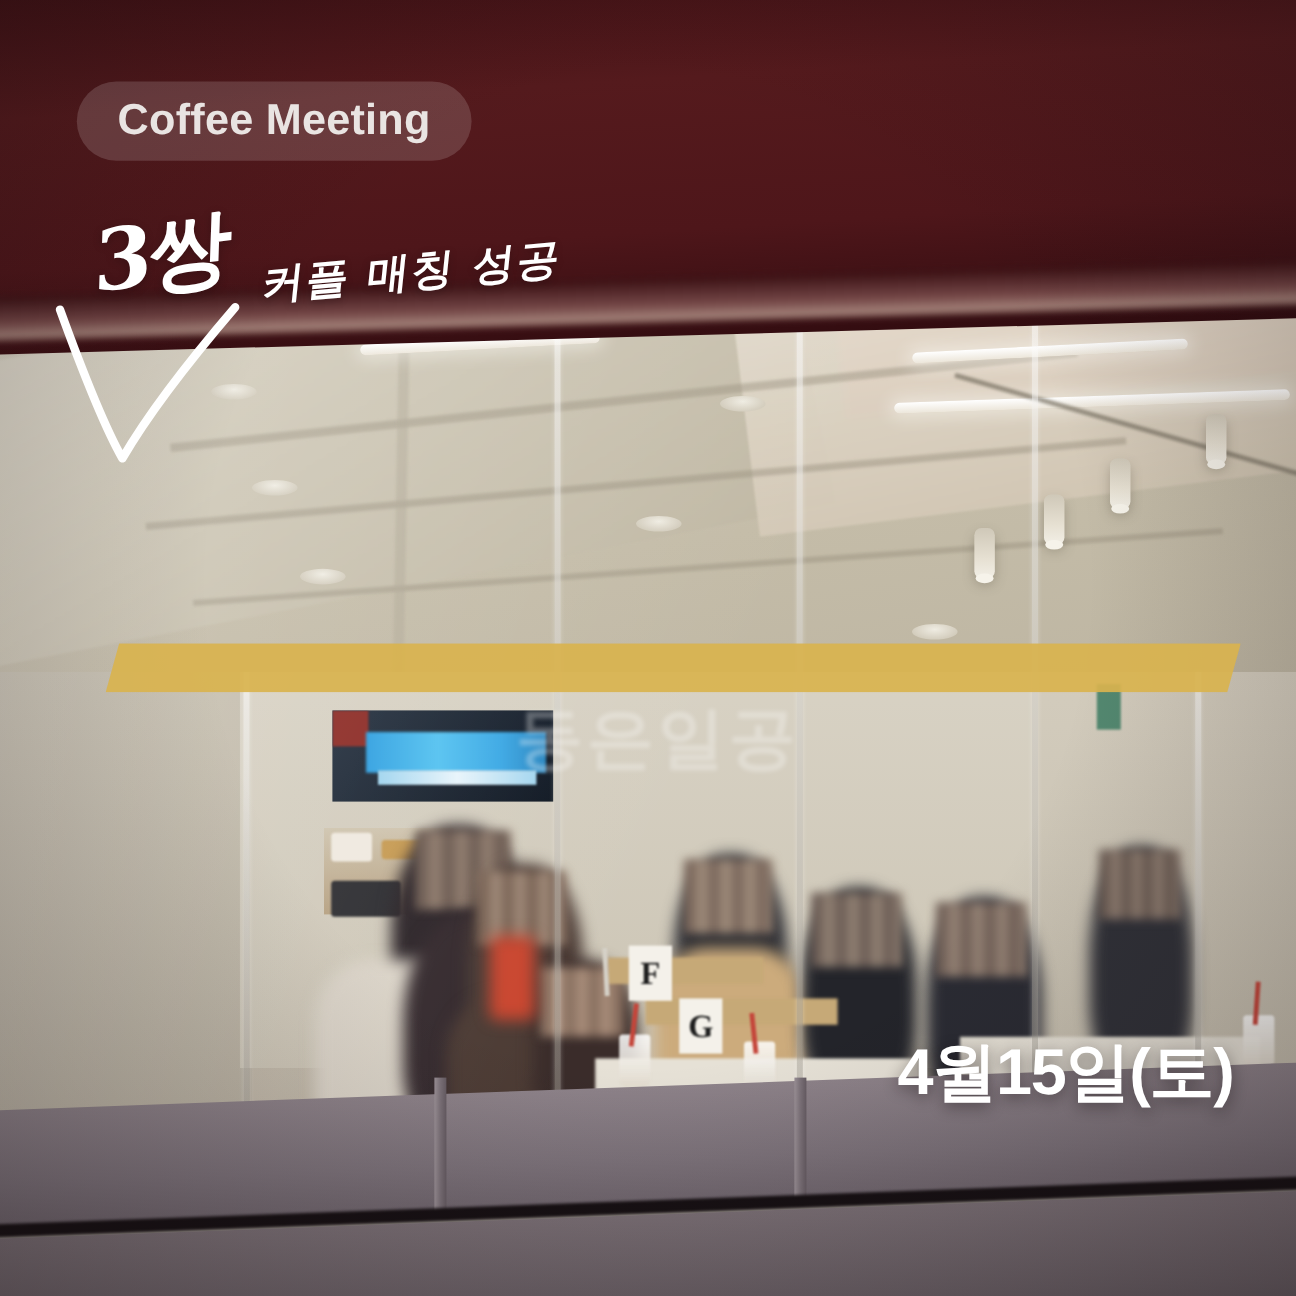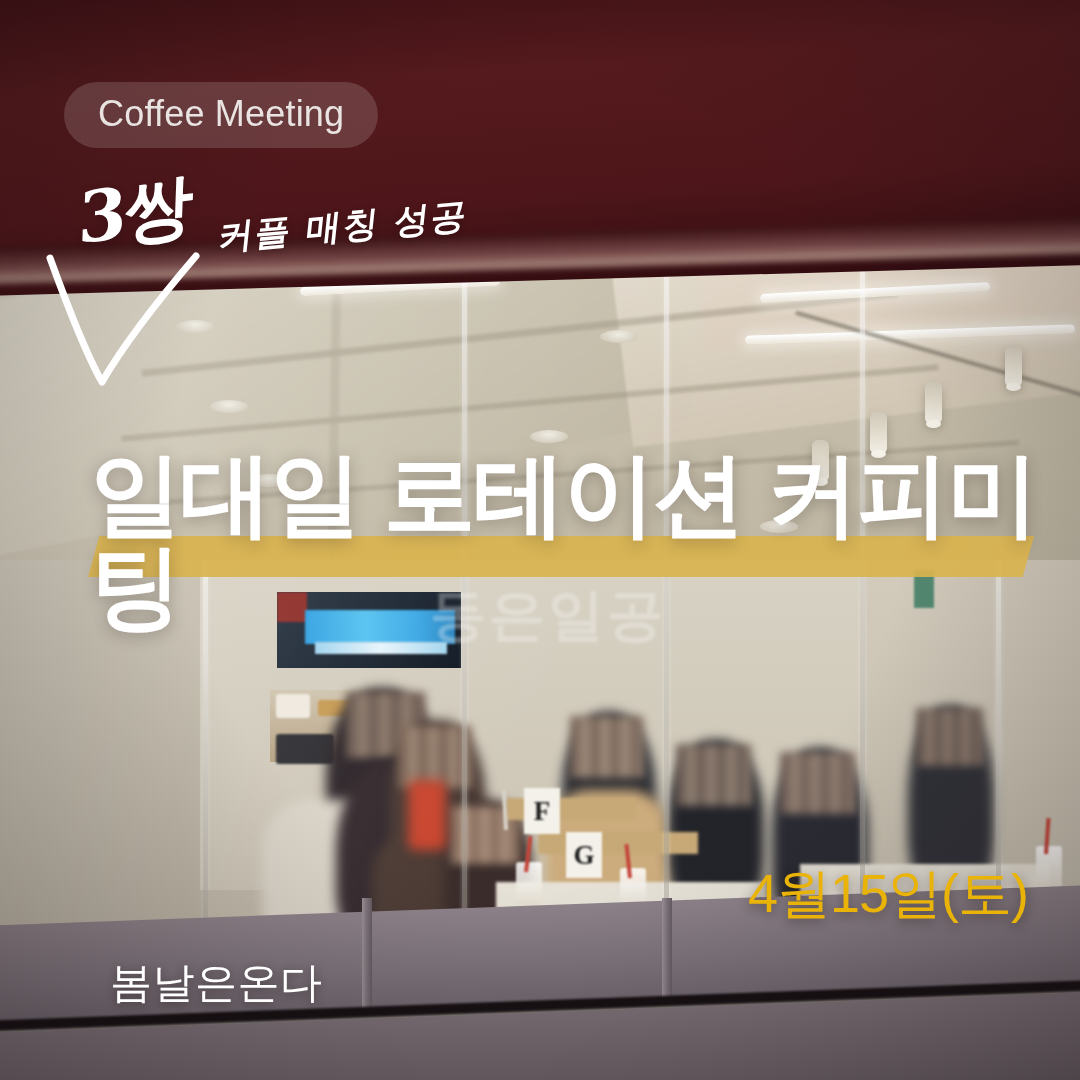--- a/index.html
+++ b/index.html
@@ -182,26 +182,26 @@
   .vignette{
     position:absolute; inset:0;
     background:radial-gradient(ellipse at 50% 45%,rgba(0,0,0,0) 48%,rgba(20,12,14,.30) 100%);
     pointer-events:none;
   }
 
   
   .overlay{ position:absolute; inset:0; }
 
   .badge{
-    position:absolute; left:64px; top:82px;
+    position:absolute; left:64px; top:68px;
     padding:14px 34px 16px;
     border-radius:40px;
     background:rgba(255,255,255,.15);
     color:#e9e4e2;
-    font-size:36px; font-weight:400; letter-spacing:.2px;
+    font-size:36px; font-weight:700; letter-spacing:.2px;
     line-height:1;
   }
 
   .hand-3ssang{
     position:absolute; left:78px; top:166px;
     font-size:70px; color:#fff; font-weight:700;
     font-family:"DejaVu Serif",serif;
     transform:rotate(-7deg) skewX(-9deg);
     text-shadow:0 2px 8px rgba(0,0,0,.22);
     letter-spacing:-3px;
@@ -235,21 +235,21 @@
   .hl-bar{
     position:absolute; left:88px; top:536px;
     width:946px; height:41px;
     background:#d9b34e;
     opacity:.92;
     clip-path:polygon(1.2% 0%, 100% 0%, 98.8% 100%, 0% 100%);
   }
 
   .date{
     position:absolute; right:52px; top:858px;
-    font-size:54px; font-weight:400; color:#eab308;
+    font-size:54px; font-weight:700; color:#ffffff;
     letter-spacing:-1px;
     text-shadow:0 3px 12px rgba(20,14,16,.45);
   }
   .hashtag{
     position:absolute; right:44px; top:938px;
     font-size:54px; font-weight:800; color:#fff;
     letter-spacing:-1px;
     text-shadow:0 3px 12px rgba(20,14,16,.45);
   }
   .brand{
@@ -378,19 +378,17 @@
     <div class="badge">Coffee Meeting</div>
 
     <svg class="check-stroke" viewBox="0 0 160 150">
       <path d="M10 8 C 26 52, 46 104, 62 132 C 84 94, 120 48, 156 6" fill="none" stroke="#ffffff" stroke-width="7" stroke-linecap="round" stroke-linejoin="round"></path>
     </svg>
 
     <div class="hand-3ssang">3쌍</div>
     <div class="hand-sub">커플 매칭 성공</div>
 
     <div class="hl-bar"></div>
-    <div class="title-2">일대일 로테이션 커피미팅</div>
 
     <div class="date">4월15일(토)</div>
-    <div class="brand">봄날은온다</div>
   </div>
 
 </div>
 
 </body></html>

